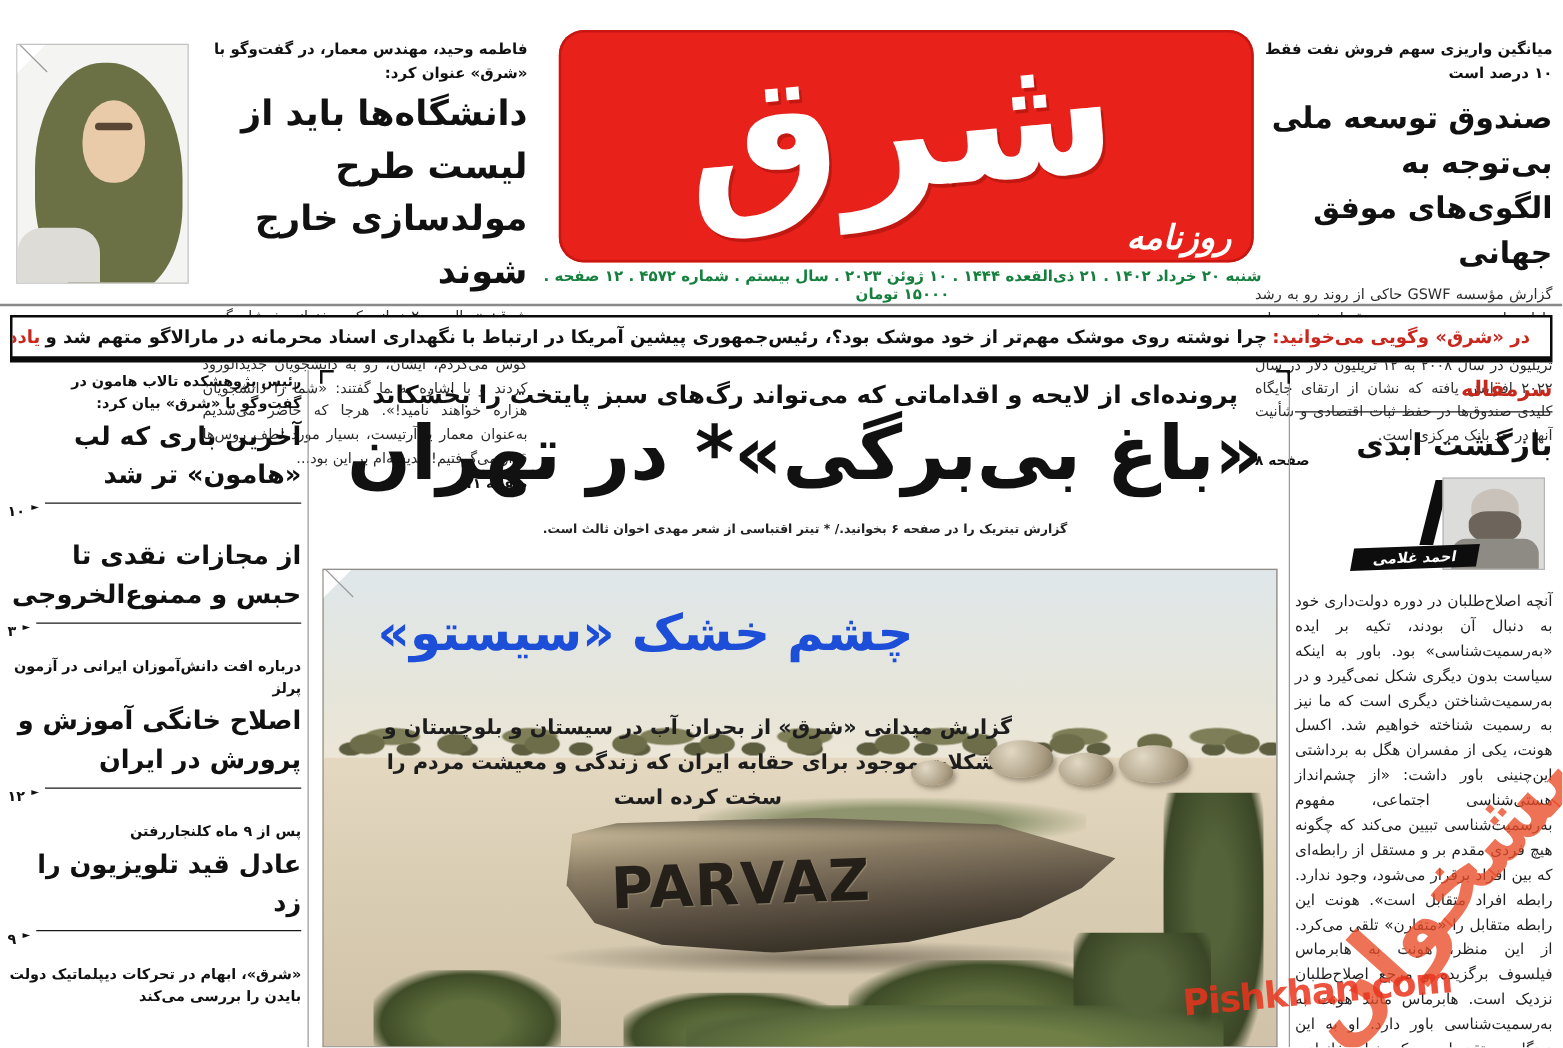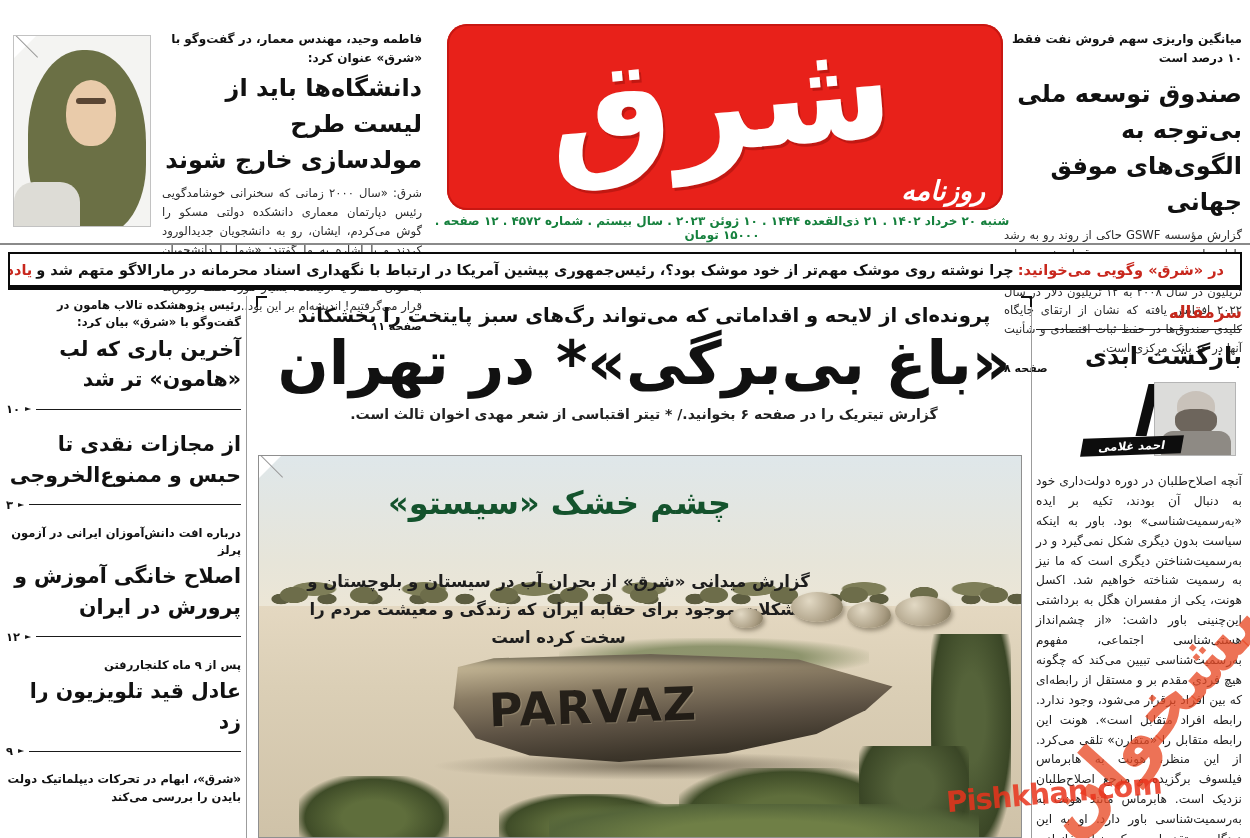--- a/index.html
+++ b/index.html
@@ -11,21 +11,21 @@
   .tl-article { position:absolute; left:10px; top:30px; width:412px; height:205px; }
   .portrait { position:absolute; left:3px; top:5px; width:138px; height:192px; background:#f4f4f2; border:1px solid #c2c2c2; overflow:hidden; }
   .portrait .hijab { position:absolute; top:14px; left:14px; width:118px; height:185px; background:#6b7045; border-radius:46% 50% 38% 42%; }
   .portrait .face { position:absolute; top:44px; left:52px; width:50px; height:66px; background:#e9cbaa; border-radius:50% 50% 46% 46%; }
   .portrait .brow { position:absolute; top:62px; left:62px; width:30px; height:6px; background:#5a4634; border-radius:3px; }
   .portrait .shoulder { position:absolute; bottom:0; left:0; width:66px; height:44px; background:#dddcd6; border-radius:20px 20px 0 0; }
   .fold { position:absolute; top:-1px; left:-1px; width:0; height:0; border-top:24px solid #ffffff; border-right:24px solid transparent; }
   .fold::after { content:""; position:absolute; left:1px; top:-26px; width:34px; height:1px; background:#9a9a9a; transform:rotate(45deg); transform-origin:0 0; }
   .tl-text { position:absolute; left:152px; right:0; top:0; }
   .kicker-sm { font-size:12px; font-weight:bold; text-align:right; line-height:1.55; color:#111; }
-  .tl-text .headline { font-size:24px; font-weight:bold; text-align:right; line-height:1.5; margin-top:3px; }
+  .tl-text .headline { font-size:28px; font-weight:bold; text-align:right; line-height:1.5; margin-top:3px; }
   .body-sm { font-size:11.6px; text-align:justify; line-height:1.62; color:#2c2c2c; margin-top:6px; }
   .pageref { font-size:11px; font-weight:bold; margin-top:4px; }
 
   .logo-box { position:absolute; left:447px; top:24px; width:556px; height:186px; background:#e8211a; border-radius:20px; box-shadow:inset 0 0 0 2px #c81712; }
   .logo-text { position:absolute; right:40px; left:30px; top:-12px; bottom:18px; display:flex; align-items:center; justify-content:center; color:#fff; font-size:138px; font-weight:bold; transform:rotate(-5deg); text-shadow:2px 3px 0 rgba(120,10,5,.35); }
   .logo-sub { position:absolute; right:18px; bottom:4px; color:#fff; font-size:27px; font-weight:bold; font-style:italic; }
   .dateline { position:absolute; left:432px; top:214px; width:580px; text-align:center; font-size:12px; font-weight:bold; color:#15803d; }
 
   .tr-article { position:absolute; left:1004px; top:30px; width:238px; }
   .tr-article .headline { font-size:24px; font-weight:bold; text-align:right; line-height:1.5; margin-top:9px; }
@@ -40,44 +40,44 @@
 
   
   .vdiv { position:absolute; top:296px; bottom:0; width:1px; background:#9c9c9c; }
   .vdiv.one { left:246px; } .vdiv.two { left:1031px; }
 
   
   .left-col { position:absolute; left:0; top:297px; width:241px; padding-left:6px; }
   .news-item { text-align:right; }
   .ni-kicker { font-size:11.5px; font-weight:bold; line-height:1.5; }
   .ni-headline { font-size:20.5px; font-weight:bold; line-height:1.5; margin-top:2px; }
-  .ni-rule { display:flex; direction:ltr; align-items:center; gap:5px; margin:7px 0 13px; }
+  .ni-rule { display:flex; direction:ltr; gap:5px; margin:7px 0 13px; }
   .ni-num { font-size:11.5px; font-weight:bold; }
   .ni-arrow { font-size:8px; line-height:1; }
   .ni-line { flex:1; border-top:1.6px solid #1a1a1a; }
 
   
   .lead { position:absolute; left:256px; top:296px; width:776px; text-align:center; }
   .mark { position:absolute; top:0; width:11px; height:11px; }
   .mark.l { left:0; border-left:2.5px solid #111; border-top:2.5px solid #111; }
   .mark.r { right:0; border-right:2.5px solid #111; border-top:2.5px solid #111; }
   .lead-kicker { font-size:19.5px; font-weight:bold; margin-top:8px; }
   .lead-headline { font-size:60px; font-weight:bold; line-height:1.15; margin-top:2px; letter-spacing:-1px; }
-  .lead-note { font-size:14px; font-weight:bold; color:#222; margin-top:8px; }
+  .lead-note { font-size:10px; font-weight:bold; color:#222; margin-top:20px; }
 
   
   .photo { position:absolute; left:258px; top:455px; width:764px; height:383px; border:1px solid #8f8f8f; overflow:hidden; background:#d8ccb4; }
   .sky { position:absolute; left:0; top:0; right:0; height:152px; background:linear-gradient(180deg,#dfe7ea 0%,#e7e5d9 70%,#ece6d6 100%); }
   .treeline { position:absolute; left:0; right:0; top:121px; height:32px; background-image:
       radial-gradient(ellipse 26px 15px at 35px 18px, #6d6d4a 52%, transparent 56%),
       radial-gradient(ellipse 42px 13px at 55px 12px, #7e7e58 50%, transparent 55%),
       radial-gradient(ellipse 18px 10px at 22px 22px, #5d5d40 50%, transparent 56%);
     background-size:70px 32px,110px 32px,46px 32px; background-repeat:repeat-x; filter:blur(.4px); }
   .ground { position:absolute; left:0; right:0; top:150px; bottom:0; background:linear-gradient(180deg,#e4d8c1 0%,#dbcfb6 35%,#cfc2a8 100%); }
-  .ph-title { position:absolute; top:28px; right:290px; font-size:32px; font-weight:bold; color:#14532d; }
+  .ph-title { position:absolute; top:28px; right:290px; font-size:40px; font-weight:bold; color:#1d4ed8; }
   .ph-sub { position:absolute; top:112px; right:195px; width:535px; text-align:center; font-size:16.5px; font-weight:bold; line-height:1.7; color:#1d1d1d; }
   .grassback { position:absolute; left:300px; top:182px; width:310px; height:32px; background:radial-gradient(ellipse at 50% 60%, #7a855a 40%, transparent 75%); opacity:.8; }
   .rock { position:absolute; border-radius:50%; background:radial-gradient(circle at 35% 30%, #e2d9c4, #a99c82 65%, #7c7258); box-shadow:2px 3px 4px rgba(90,80,60,.5); }
   .boat { position:absolute; left:190px; top:198px; width:448px; height:108px;
     clip-path:polygon(2% 12%, 10% 4%, 45% 0%, 78% 5%, 99% 30%, 93% 52%, 82% 74%, 62% 92%, 38% 100%, 18% 94%, 6% 78%, 1% 50%);
     background:linear-gradient(175deg,#c6b897 8%,#8a7c64 32%,#5d5244 58%,#3c352a 80%,#2e2921 100%);
     box-shadow:inset 0 7px 9px rgba(0,0,0,.45); }
   .boat-name { position:absolute; left:9%; top:24%; font-size:46px; font-weight:bold; letter-spacing:1px; color:#191510; transform:rotate(-2deg); opacity:.88; text-shadow:1px 1px 0 rgba(190,178,148,.4); }
   .boat-shadow { position:absolute; left:172px; top:296px; width:450px; height:28px; background:radial-gradient(ellipse, rgba(55,46,32,.55), transparent 70%); }
   .shrub { position:absolute; background:radial-gradient(ellipse at 50% 60%, #5f6e3c 30%, #3f4c28 65%, transparent 78%); filter:blur(.6px); }

